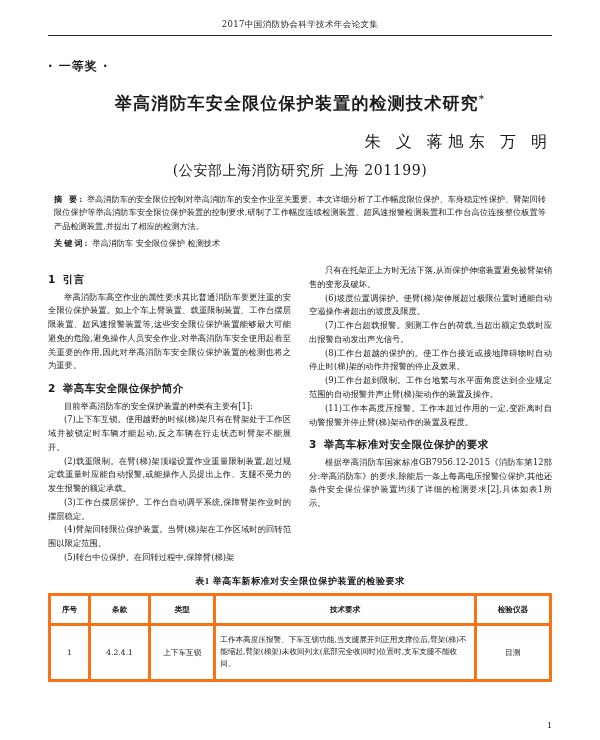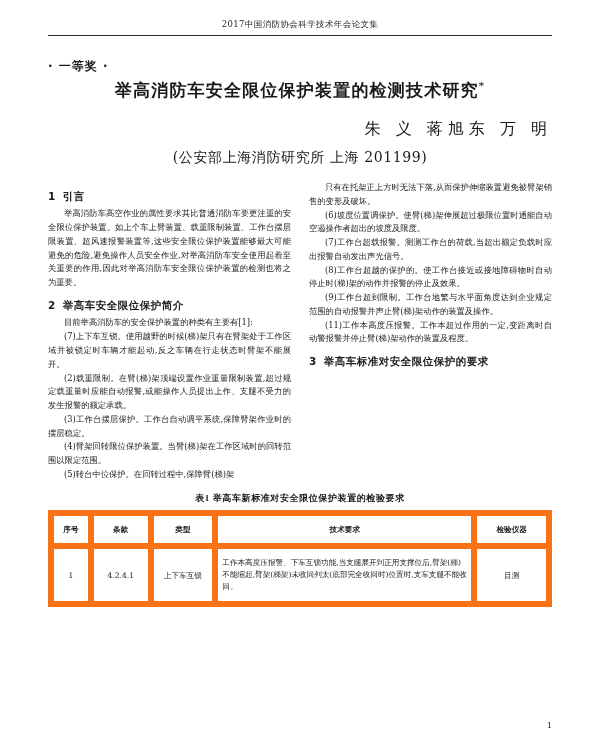--- a/index.html
+++ b/index.html
@@ -39,21 +39,21 @@
   .award {
     margin-top: 22px;
     font-size: 12px;
     font-weight: bold;
     letter-spacing: 1px;
     font-family: "DejaVu Sans", "Liberation Sans", sans-serif;
   }
 
   
   .title {
-    margin-top: 4px;
+    margin-top: 17px;
     text-align: center;
     font-size: 17px;
     font-weight: bold;
     letter-spacing: 1.2px;
     font-family: "DejaVu Serif", "Liberation Serif", serif;
   }
   .title sup {
     font-size: 10px;
     vertical-align: super;
   }
@@ -126,21 +126,21 @@
     letter-spacing: 0.6px;
     font-family: Liberation Serif, serif;
   }
   table.tbl {
     margin-top: 5px;
     width: 100%;
     border-collapse: collapse;
     font-size: 7.6px;
   }
   table.tbl th, table.tbl td {
-    border: 6px solid #f97316;
+    border: 3px solid #f97316;
     padding: 8px 4px;
     text-align: center;
     vertical-align: middle;
     line-height: 1.5;
   }
   table.tbl th { font-weight: bold; }
   table.tbl td.req {
     text-align: left;
     line-height: 1.6;
   }
@@ -182,20 +182,30 @@
 
   <div class="award">· 一等奖 ·</div>
 
   <div class="title">
     <span>举高消防车安全限位保护装置的检测技术研究</span><sup>*</sup>
   </div>
 
   <div class="authors">朱  义   蒋旭东   万  明</div>
   <div class="affil">(公安部上海消防研究所  上海  201199)</div>
 
+  <div class="abs-wrap">
+    <div>
+      <span class="lead">摘  要:</span>
+      <span>举高消防车的安全限位控制对举高消防车的安全作业至关重要。本文详细分析了工作幅度限位保护、车身稳定性保护、臂架回转限位保护等举高消防车安全限位保护装置的控制要求,研制了工作幅度连续检测装置、超风速报警检测装置和工作台高位连接整位板置等产品检测装置,并提出了相应的检测方法。</span>
+    </div>
+    <div class="kw">
+      <span class="lead">关键词:</span>
+      <span>举高消防车   安全限位保护   检测技术</span>
+    </div>
+  </div>
 
   <div class="cols">
 
     <div class="col">
       <h2 class="sec">
         <span class="num">1</span>
         <span>引言</span>
       </h2>
       <p class="para">举高消防车高空作业的属性要求其比普通消防车要更注重的安全限位保护装置。如上个车上臂装置、载重限制装置、工作台摆层限装置、超风速报警装置等,这些安全限位保护装置能够最大可能避免的危险,避免操作人员安全作业,对举高消防车安全使用起着至关重要的作用,因此对举高消防车安全限位保护装置的检测也将之为重要。</p>
 
@@ -216,20 +226,21 @@
       <p class="para">(6)坡度位置调保护。使臂(梯)架伸展超过极限位置时通能自动空遏操作者超出的坡度及限度。</p>
       <p class="para">(7)工作台超载报警。测测工作台的荷载,当超出额定负载时应出报警自动发出声光信号。</p>
       <p class="para">(8)工作台超越的保护的。使工作台接近或接地障碍物时自动停止时(梯)架的动作并报警的停止及效果。</p>
       <p class="para">(9)工作台超到限制。工作台地繁与水平面角度达到企业规定范围的自动报警并声止臂(梯)架动作的装置及操作。</p>
       <p class="para">(11)工作本高度压报警。工作本超过作用的一定,变距离时自动警报警并停止臂(梯)架动作的装置及程度。</p>
 
       <h2 class="sec">
         <span class="num">3</span>
         <span>举高车标准对安全限位保护的要求</span>
       </h2>
+      <p class="para">根据举高消防车国家标准GB7956.12-2015《消防车第12部分:举高消防车》的要求,除能后一条上每高电压报警位保护,其他还条件安全保位保护装置均须了详细的检测要求[2],具体如表1所示。</p>
     </div>
 
   </div>
 
   <div class="tbl-cap">表1  举高车新标准对安全限位保护装置的检验要求</div>
 
   <table class="tbl">
     <thead>
       <tr>
         <th class="c-no">序号</th>

